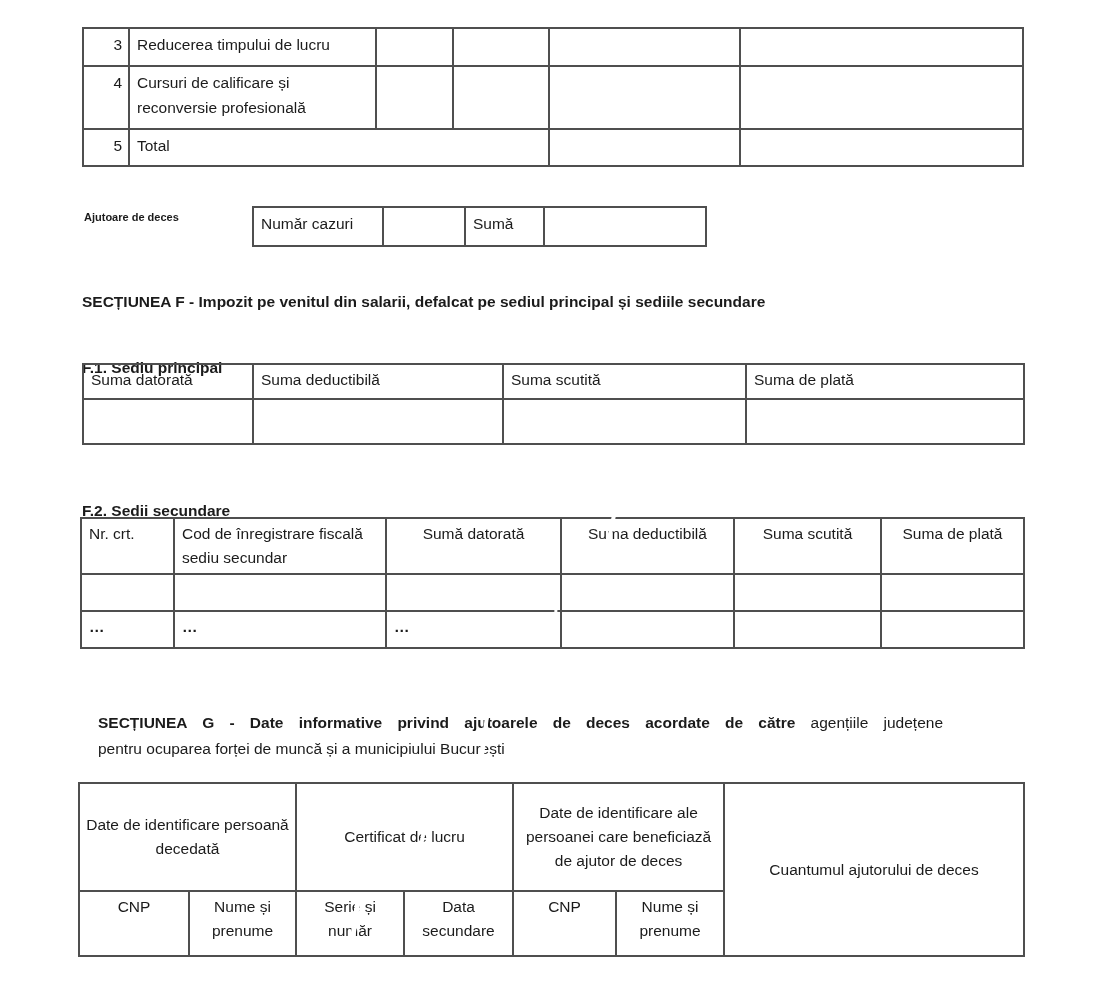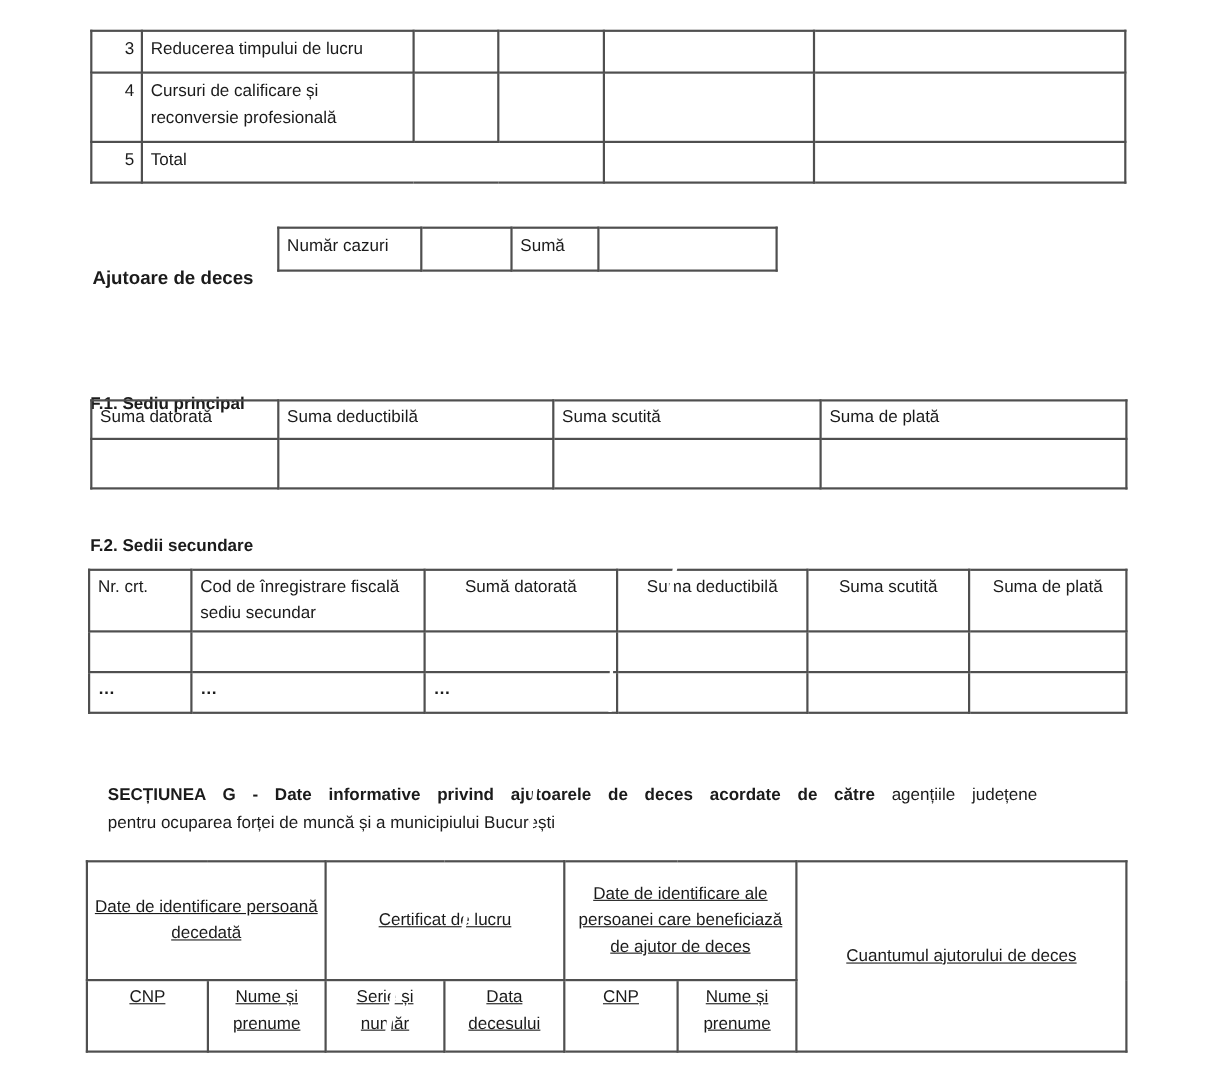--- a/index.html
+++ b/index.html
@@ -47,21 +47,21 @@
   .heading { font-weight: 700; font-size: 15.5px; line-height: 26px; white-space: nowrap; }
   .justify-line {
     font-size: 15.5px;
     line-height: 26px;
     text-align: justify;
     text-align-last: justify;
   }
   .justify-line .bold { font-weight: 700; }
   .plain-line { font-size: 15.5px; line-height: 26px; }
 
-  .death-label { font-weight: 700; font-size: 17px; margin-top: 32px; }
+  .death-label { font-weight: 700; font-size: 11px; }
 
   
   .scratch { position: absolute; background: #ffffff; }
   .scratch.dashed {
     background: repeating-linear-gradient(to bottom, #ffffff 0 9px, rgba(255,255,255,0) 9px 15px);
   }
 </style>
 </head>
 <body>
 
@@ -114,20 +114,21 @@
     <tbody>
         <tr style="height:39px;">
       <td>Număr cazuri</td>
       <td></td>
       <td>Sumă</td>
       <td></td>
     </tr>
   </tbody>
     </table>
 
+  <div class="abs heading" style="left:82px; top:289px;">SECȚIUNEA F - Impozit pe venitul din salarii, defalcat pe sediul principal și sediile secundare</div>
 
   <div class="abs heading" style="left:82px; top:329px;margin-top:26px;">F.1. Sediu principal</div>
 
   <table id="f1-table" class="abs" style="left:82px; top:363px; width:941px;">
     <colgroup>
       <col style="width:170px">
         <col style="width:250px">
         <col style="width:243px">
         <col style="width:278px">
     </colgroup>
@@ -140,21 +141,21 @@
     </tr>
     <tr style="height:45px;">
       <td></td>
       <td></td>
       <td></td>
       <td></td>
     </tr>
   </tbody>
     </table>
 
-  <div class="abs heading" style="left:82px; top:484px;text-align:center;">F.2. Sedii secundare</div>
+  <div class="abs heading" style="left:82px; top:498px;text-align:center;">F.2. Sedii secundare</div>
 
   <table id="f2-table" class="abs" style="left:80px; top:517px; width:943px;">
     <colgroup>
       <col style="width:93px">
         <col style="width:212px">
         <col style="width:175px">
       <col style="width:173px">
         <col style="width:147px">
         <col style="width:143px">
     </colgroup>
@@ -184,42 +185,42 @@
       <td></td>
     </tr>
   </tbody>
     </table>
 
   <div class="abs" style="left:98px; top:710px; width:845px;">
     <div class="justify-line"><span class="bold">SECȚIUNEA G - Date informative privind ajutoarele de deces acordate de către</span> <span>agențiile județene</span></div>
     <div class="plain-line">pentru ocuparea forței de muncă și a municipiului București</div>
   </div>
 
-  <table id="g-table" class="abs" style="left:78px; top:782px; width:945px;text-decoration:underline;">
+  <table id="g-table" class="abs" style="left:78px; top:782px; width:945px;">
     <colgroup>
       <col style="width:110px">
         <col style="width:107px">
         <col style="width:108px">
       <col style="width:109px">
         <col style="width:103px">
         <col style="width:108px">
         <col style="width:300px">
     </colgroup>
     <tbody>
         <tr style="height:108px;">
       <td colspan="2" class="vmid">Date de identificare persoană decedată</td>
       <td colspan="2" class="vmid">Certificat de lucru</td>
       <td colspan="2" class="vmid">Date de identificare ale persoanei care beneficiază de ajutor de deces</td>
       <td rowspan="2" class="vmid">Cuantumul ajutorului de deces</td>
     </tr>
     <tr style="height:65px;">
       <td>CNP</td>
       <td>Nume și prenume</td>
       <td>Serie și număr</td>
-      <td>Data decesului</td>
+      <td>Data secundare</td>
       <td>CNP</td>
       <td>Nume și prenume</td>
     </tr>
   </tbody>
     </table>
 
   <div class="scratch" style="left:608px; top:512px; width:4px; height:44px; transform:rotate(12deg);"></div>
   <div class="scratch dashed" style="left:554px; top:578px; width:3px; height:86px; transform:rotate(2deg);"></div>
   <div class="scratch" style="left:483px; top:705px; width:4px; height:54px; transform:rotate(7deg);"></div>
   <div class="scratch" style="left:421px; top:819px; width:4px; height:32px; transform:rotate(10deg);"></div>

